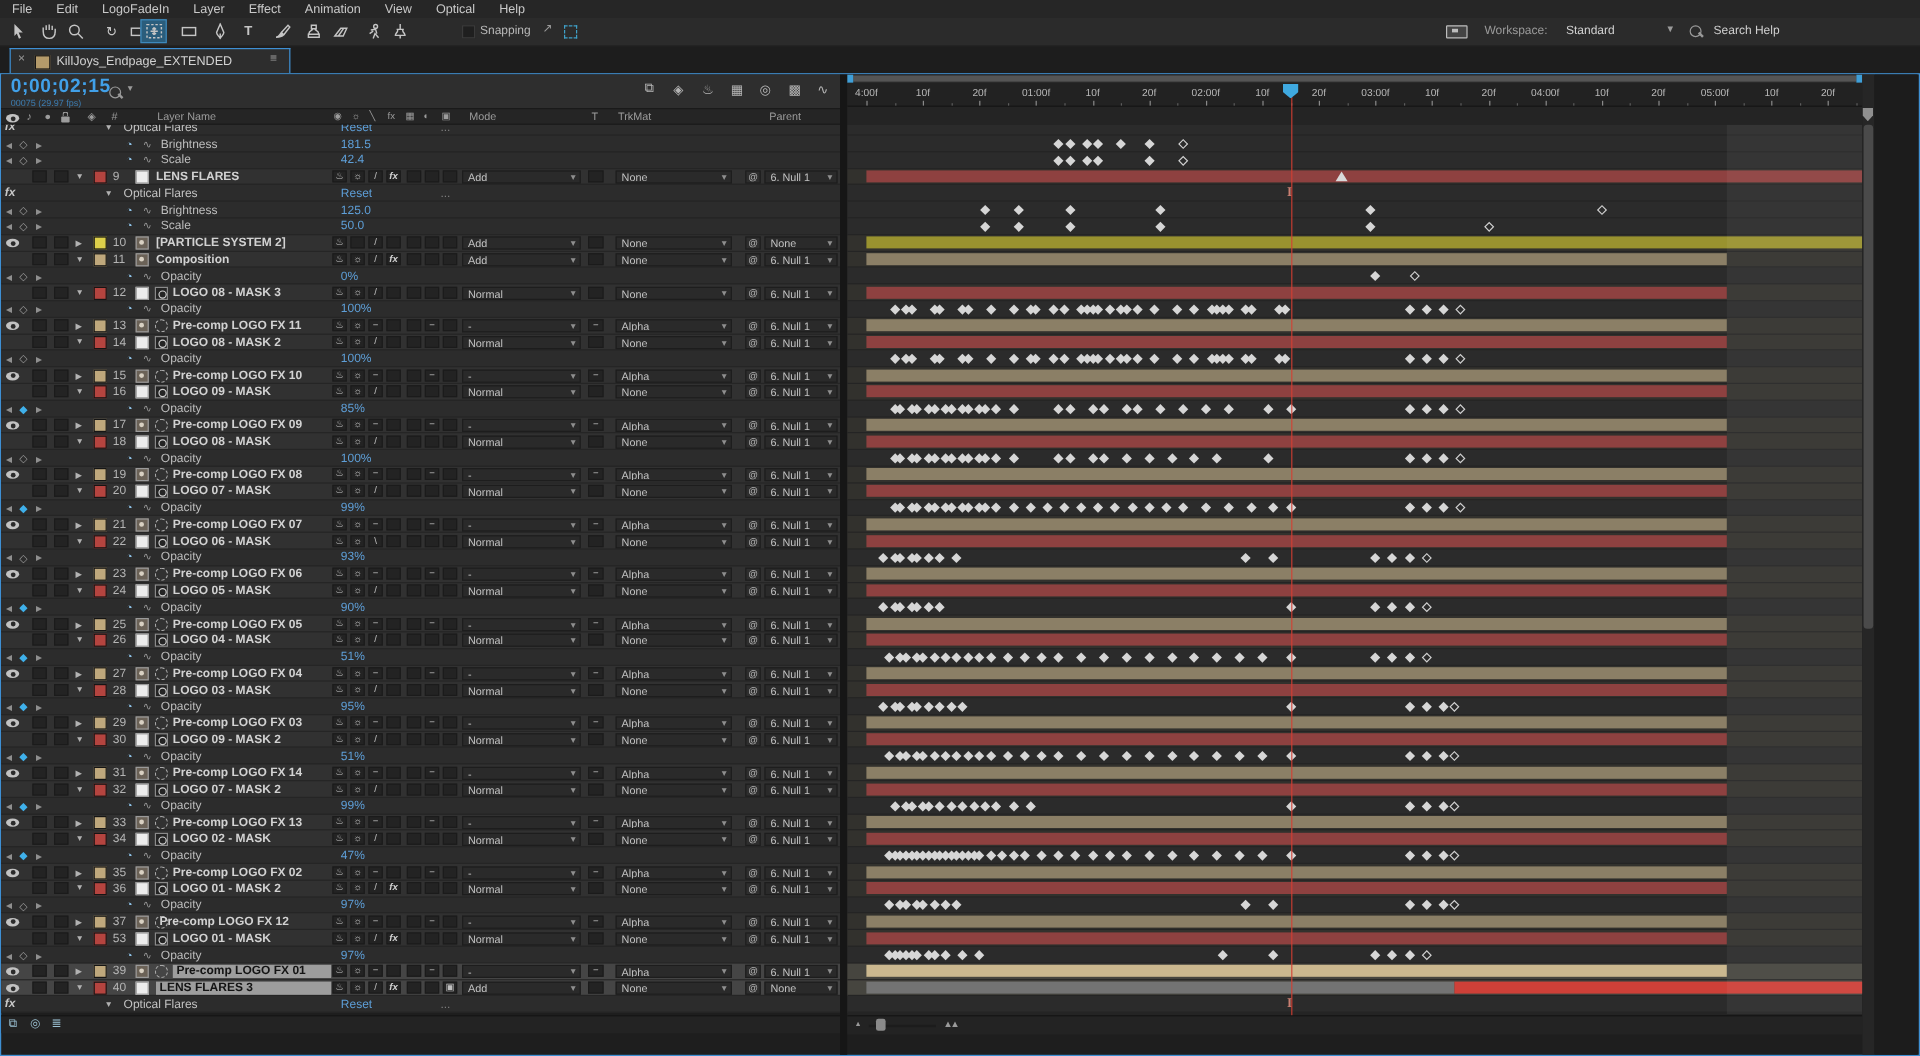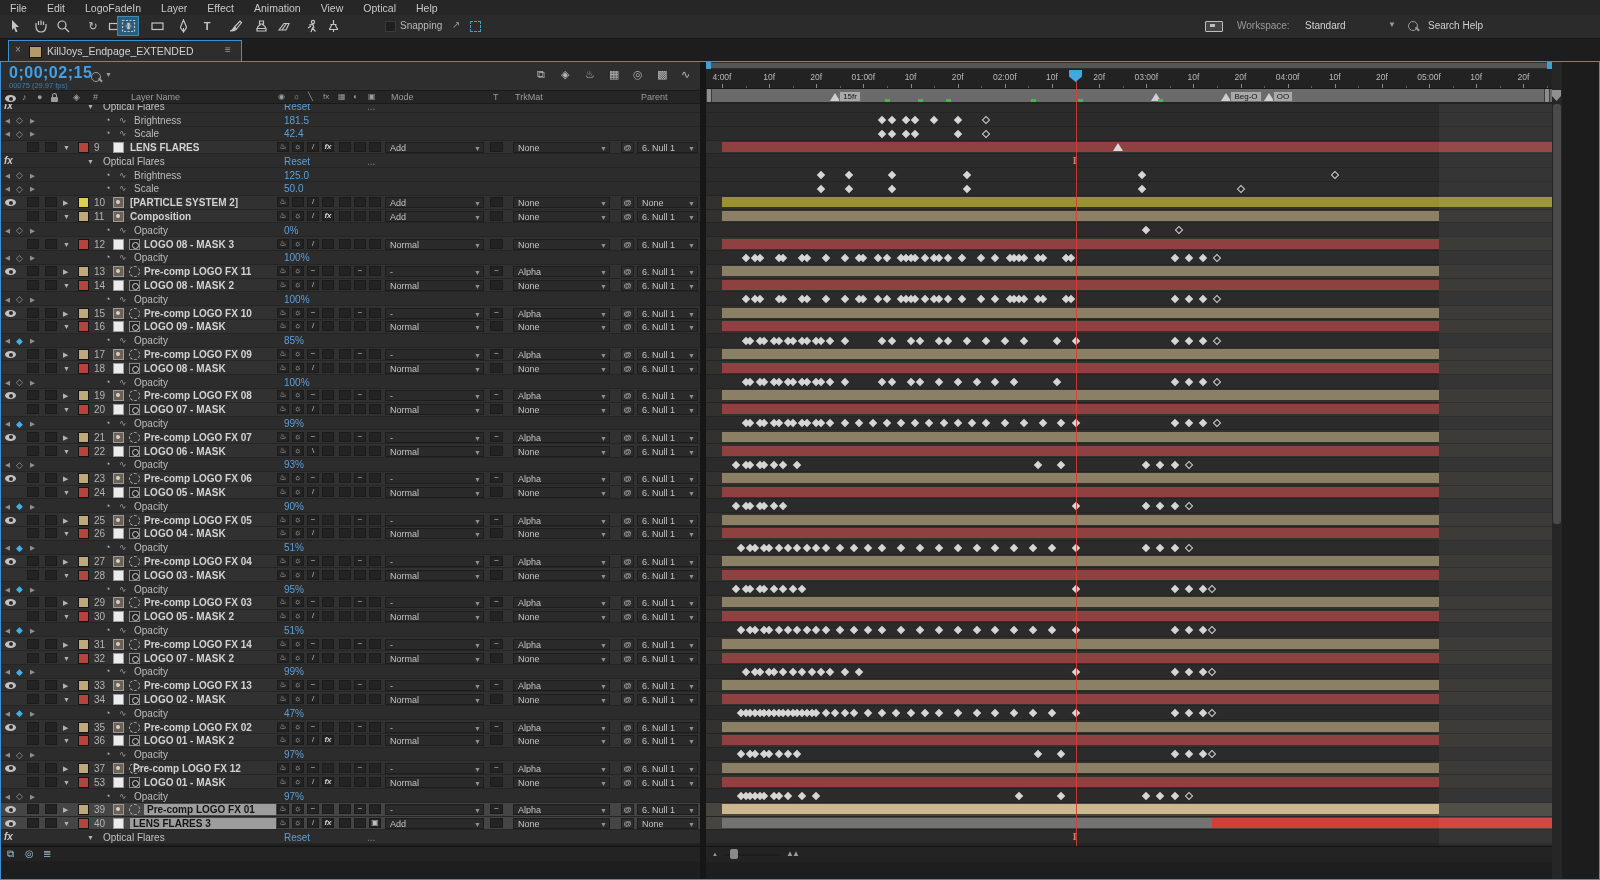--- a/index.html
+++ b/index.html
@@ -880,21 +880,21 @@
           <div class="dd" style="left: 636px; width: 61px;">6. Null 1<div class="car">▼</div></div>
         </div>
         <div class="lrow layer">
           <div class="cbx" style="left: 26px;"></div>
           <div class="cbx" style="left: 44px;"></div>
           <div class="exp" style="left: 62px;">▼</div>
           <div class="swatch" style="left: 77px; background: rgb(181, 68, 63);"></div>
           <div class="num" style="left: 93px;">30</div>
           <div class="ic ic-solid" style="left: 112px;"></div>
           <div class="ic ic-mask" style="left: 128px;"></div>
-          <div class="lname" style="left: 143px;">LOGO 05 - MASK 2</div>
+          <div class="lname" style="left: 143px;">LOGO 09 - MASK 2</div>
           <div class="cbx swg" style="left: 276px;">♨</div>
           <div class="cbx swg" style="left: 291px;">☼</div>
           <div class="cbx swg" style="left: 306px;">/</div>
           <div class="cbx" style="left: 321px;"></div>
           <div class="cbx" style="left: 338px;"></div>
           <div class="cbx" style="left: 353px;"></div>
           <div class="cbx" style="left: 368px;"></div>
           <div class="dd" style="left: 384px; width: 99px;">Normal<div class="car">▼</div></div>
           <div class="cbx swg" style="left: 489px; width: 13px;"></div>
           <div class="dd" style="left: 512px; width: 97px;">None<div class="car">▼</div></div>
@@ -1244,45 +1244,20 @@
           <div class="rtick" style="left: 723.1px;"></div>
           <div class="rtick2" style="left: 746.67px;"></div>
           <div class="rlab" style="left: 750.24px;">10f</div>
           <div class="rtick" style="left: 770.24px;"></div>
           <div class="rtick2" style="left: 793.81px;"></div>
           <div class="rlab" style="left: 797.38px;">20f</div>
           <div class="rtick" style="left: 817.38px;"></div>
           <div class="rtick2" style="left: 840.95px;"></div>
           <div class="rlab" style="left: 844.52px;">06:00f</div>
         </div>
-      <div id="wastrip">
-        <div class="wacap" style="left:0"></div>
-        <div class="wacap" style="left:838px"></div>
-      <div class="wam" style="left: 124.136px;">
-            <div class="tri"></div>
-            <div class="mlabel">15fr</div>
-          </div>
-          <div class="wam" style="left: 444.688px;">
-            <div class="tri"></div>
-          </div>
-          <div class="wam" style="left: 515.398px;">
-            <div class="tri"></div>
-            <div class="mlabel">Beg-O</div>
-          </div>
-          <div class="wam" style="left: 557.824px;">
-            <div class="tri"></div>
-            <div class="mlabel">OO</div>
-          </div>
-          <div class="gdot" style="left: 178.99px;"></div>
-          <div class="gdot" style="left: 211.988px;"></div>
-          <div class="gdot" style="left: 240.272px;"></div>
-          <div class="gdot" style="left: 325.124px;"></div>
-          <div class="gdot" style="left: 372.264px;"></div>
-          <div class="gdot" style="left: 452.402px;"></div>
-        </div>
       <div id="tl-rows">
           <div class="trow clip"></div>
           <div class="trow prop">
             <div class="kf" style="left: 173.276px;"></div>
             <div class="kf" style="left: 182.704px;"></div>
             <div class="kf" style="left: 196.846px;"></div>
             <div class="kf" style="left: 206.274px;"></div>
             <div class="kf" style="left: 225.13px;"></div>
             <div class="kf" style="left: 248.7px;"></div>
             <div class="kf hk" style="left: 276.984px;"></div>

